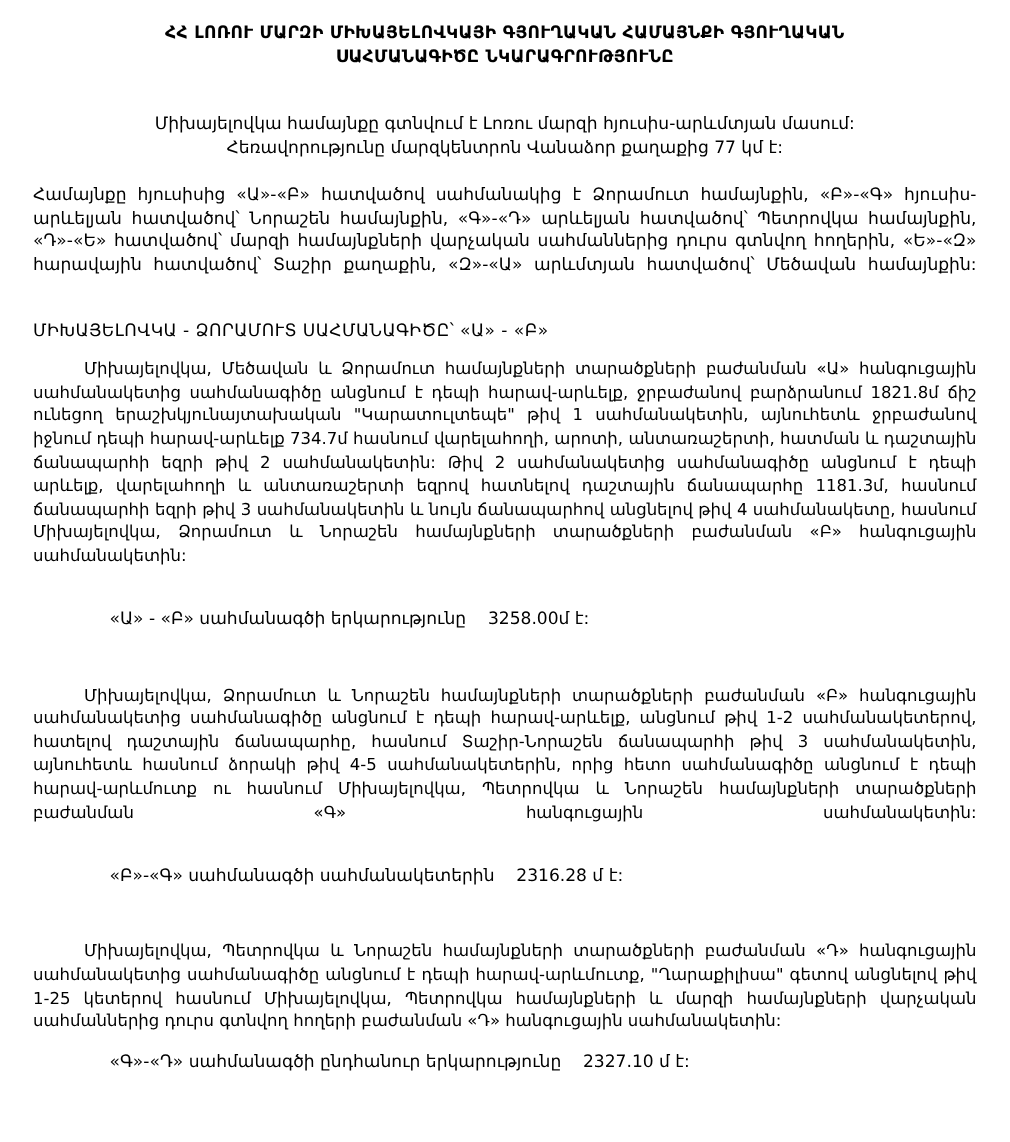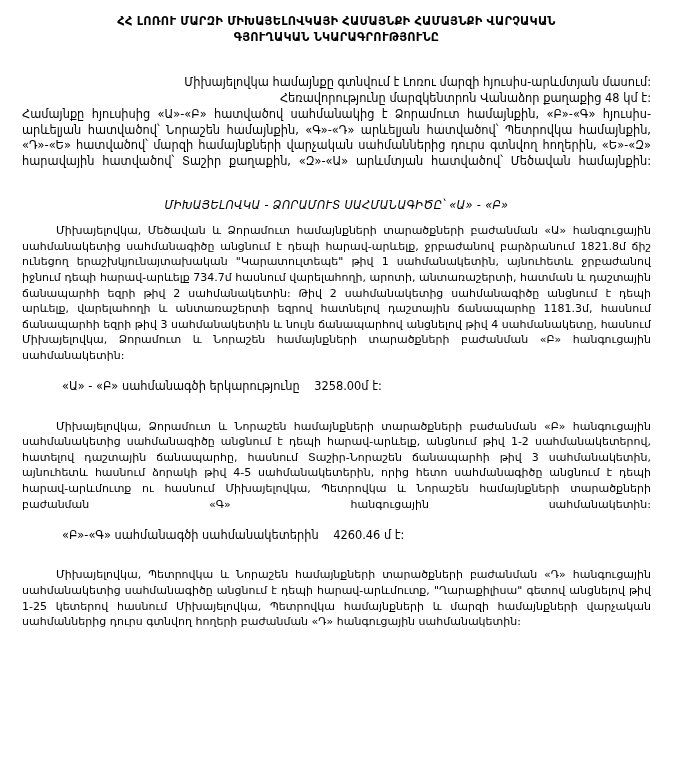--- a/index.html
+++ b/index.html
@@ -47,44 +47,42 @@
 
   
   .intro {
     font-size: 11.4px;
     line-height: 15.6px;
     text-align: justify;
     text-justify: inter-word;
   }
   .intro .centered-line {
     display: block;
-    text-align: right;
+    text-align: center;
     white-space: nowrap;
   }
   .intro .flow {
     display: block;
     text-align: justify;
     text-justify: inter-word;
-    margin-top: 1px;
+    margin-top: 16px;
   }
   .intro .flow::after {
     content: "";
     display: inline-block;
     width: 100%;
   }
 
   
   .section-heading {
-    text-align: center;
     font-size: 11.4px;
     font-weight: normal;
     letter-spacing: 0.3px;
     white-space: nowrap;
     margin: 0;
-    font-style: italic;
   }
 
   
   .body-par {
     font-size: 11px;
     line-height: 15.6px;
     text-align: justify;
     text-justify: inter-word;
     text-indent: 34px;
     margin: 0;
@@ -96,42 +94,42 @@
     width: 100%;
   }
   .body-par.last::after {
     content: none;
   }
 
   
   .result-line {
     font-size: 11.4px;
     line-height: 15.6px;
-    margin: 0;
+    margin: 11px;
     padding-left: 40px;
     white-space: nowrap;
   }
 
   .nowrap { white-space: nowrap; }
 </style>
 </head>
 <body>
 
 <div class="page">
 
   <h1 class="doc-title">
-    <span class="title-line">ՀՀ ԼՈՌՈՒ ՄԱՐԶԻ ՄԻԽԱՅԵԼՈՎԿԱՅԻ ՀԱՄԱՅՆՔԻ ՀԱՄԱՅՆՔԻ ՎԱՐՉԱԿԱՆ</span>
-    <span class="title-line">ԳՅՈՒՂԱԿԱՆ ՆԿԱՐԱԳՐՈՒԹՅՈՒՆԸ</span>
+    <span class="title-line">ՀՀ ԼՈՌՈՒ ՄԱՐԶԻ ՄԻԽԱՅԵԼՈՎԿԱՅԻ ԳՅՈՒՂԱԿԱՆ ՀԱՄԱՅՆՔԻ ԳՅՈՒՂԱԿԱՆ</span>
+    <span class="title-line">ՍԱՀՄԱՆԱԳԻԾԸ ՆԿԱՐԱԳՐՈՒԹՅՈՒՆԸ</span>
   </h1>
 
   <div class="gap-after-title"></div>
 
   <div class="intro">
     <span class="centered-line">Միխայելովկա համայնքը գտնվում է Լոռու մարզի հյուսիս-արևմտյան մասում:</span>
-    <span class="centered-line">Հեռավորությունը մարզկենտրոն Վանաձոր քաղաքից 48 կմ է:</span>
+    <span class="centered-line">Հեռավորությունը մարզկենտրոն Վանաձոր քաղաքից 77 կմ է:</span>
     <span class="flow">Համայնքը հյուսիսից «Ա»-«Բ» հատվածով սահմանակից է Ձորամուտ համայնքին, «Բ»-«Գ» հյուսիս-արևելյան հատվածով՝ Նորաշեն համայնքին, «Գ»-«Դ» արևելյան հատվածով՝ Պետրովկա համայնքին, «Դ»-«Ե» հատվածով՝ մարզի համայնքների վարչական սահմաններից դուրս գտնվող հողերին, «Ե»-«Զ» հարավային հատվածով՝ Տաշիր քաղաքին, «Զ»-«Ա» արևմտյան հատվածով՝ Մեծավան համայնքին:</span>
   </div>
 
   <div class="gap-heading"></div>
 
   <h2 class="section-heading">ՄԻԽԱՅԵԼՈՎԿԱ - ՁՈՐԱՄՈՒՏ ՍԱՀՄԱՆԱԳԻԾԸ՝ «Ա» - «Բ»</h2>
 
   <div class="gap-small"></div>
 
   <p class="body-par">Միխայելովկա, Մեծավան և Ձորամուտ համայնքների տարածքների  բաժանման «Ա» հանգուցային սահմանակետից սահմանագիծը անցնում է դեպի հարավ-արևելք, ջրբաժանով բարձրանում 1821.8մ ճիշ ունեցող երաշխկյունայտախական "Կարատուլտեպե" թիվ 1 սահմանակետին, այնուհետև ջրբաժանով իջնում դեպի հարավ-արևելք 734.7մ հասնում վարելահողի, արոտի, անտառաշերտի, հատման և դաշտային ճանապարհի եզրի թիվ 2 սահմանակետին: Թիվ 2 սահմանակետից սահմանագիծը անցնում է դեպի արևելք, վարելահողի և անտառաշերտի եզրով հատնելով դաշտային ճանապարհը 1181.3մ, հասնում ճանապարհի եզրի թիվ 3 սահմանակետին և նույն ճանապարհով անցնելով թիվ 4 սահմանակետը, հասնում Միխայելովկա, Ձորամուտ և Նորաշեն համայնքների տարածքների բաժանման «Բ» հանգուցային սահմանակետին:</p>
@@ -145,24 +143,29 @@
   <div class="gap-heading"></div>
 
 
   <div class="gap-small"></div>
 
   <p class="body-par">Միխայելովկա, Ձորամուտ և Նորաշեն համայնքների տարածքների բաժանման «Բ» հանգուցային սահմանակետից սահմանագիծը անցնում է դեպի հարավ-արևելք, անցնում թիվ 1-2 սահմանակետերով, հատելով դաշտային ճանապարհը, հասնում Տաշիր-Նորաշեն ճանապարհի թիվ 3 սահմանակետին, այնուհետև  հասնում ձորակի թիվ 4-5 սահմանակետերին, որից հետո սահմանագիծը անցնում է դեպի հարավ-արևմուտք ու հասնում Միխայելովկա, Պետրովկա և Նորաշեն համայնքների տարածքների բաժանման «Գ» հանգուցային սահմանակետին:</p>
 
   <p class="result-line">
     <span>«Բ»-«Գ» սահմանագծի սահմանակետերին</span>
     <span class="nowrap">&nbsp;&nbsp;</span>
-    <span>4260.46 մ է:</span>
+    <span>2316.28 մ է:</span>
   </p>
 
   <div class="gap-heading"></div>
 
 
   <div class="gap-small"></div>
 
   <p class="body-par last">Միխայելովկա, Պետրովկա և Նորաշեն համայնքների տարածքների  բաժանման «Դ» հանգուցային սահմանակետից սահմանագիծը անցնում է դեպի հարավ-արևմուտք, "Ղարաքիլիսա" գետով անցնելով թիվ 1-25 կետերով հասնում Միխայելովկա, Պետրովկա համայնքների և մարզի համայնքների վարչական սահմաններից դուրս գտնվող հողերի բաժանման «Դ» հանգուցային սահմանակետին:</p>
 
+  <p class="result-line">
+    <span>«Գ»-«Դ» սահմանագծի ընդհանուր երկարությունը</span>
+    <span class="nowrap">&nbsp;&nbsp;</span>
+    <span>2327.10 մ է:</span>
+  </p>
 
 </div>
 
 </body></html>

